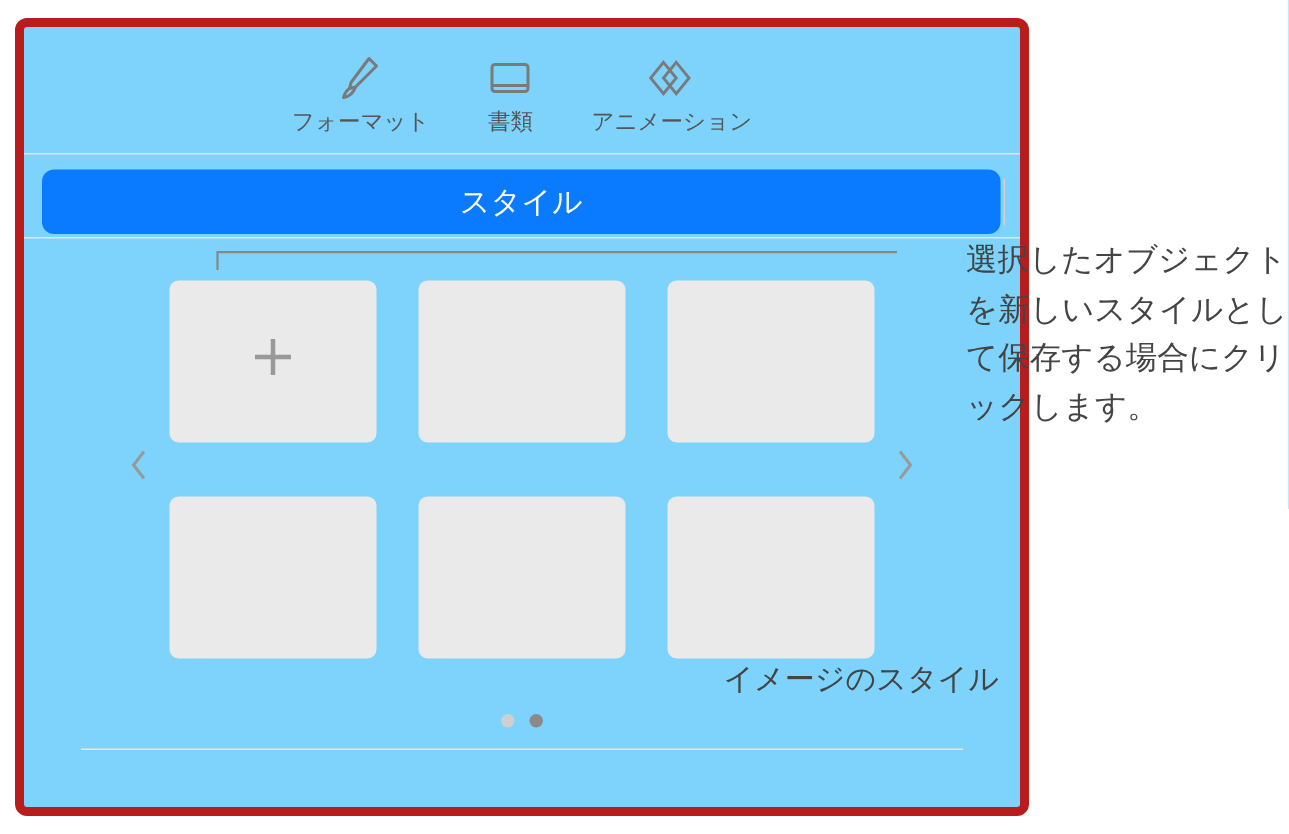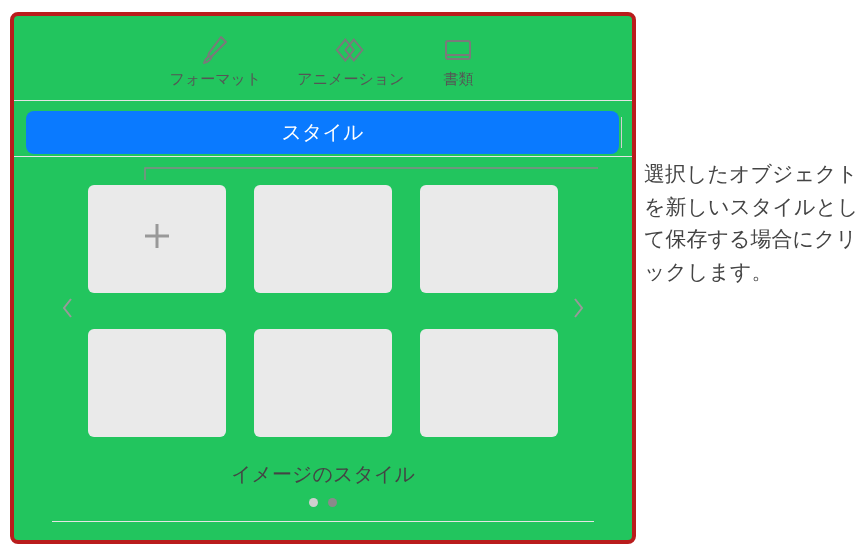--- a/index.html
+++ b/index.html
@@ -8,25 +8,25 @@
       box-sizing: border-box;
     }
     body {
       font-family: -apple-system, 'Hiragino Sans', 'Hiragino Kaku Gothic ProN', sans-serif;
       background: #fff;
       width: 859px;
       height: 556px;
       position: relative;
     }
     .panel {
-      width: 626px;
+      width: 676px;
       height: 532px;
-      border: 4px solid #b91c1c;
+      border: 6px solid #b91c1c;
       border-radius: 8px;
-      background: #22c55e;
+      background: #7dd3fc;
       position: absolute;
       top: 12px;
       left: 10px;
       overflow: hidden;
     }
     .toolbar {
       height: 85px;
       display: flex;
       justify-content: center;
       align-items: center;
@@ -115,24 +115,23 @@
     .style-cell.add {
       position: relative;
     }
     .plus-icon {
       color: #999;
       font-size: 42px;
       font-weight: 300;
       line-height: 1;
     }
     .styles-title {
-      text-align: center;
+      text-align: right;
       font-size: 20px;
       color: #444;
-      margin-top: 24px;
     }
     .page-dots {
       display: flex;
       justify-content: center;
       gap: 10px;
       margin-top: 10px;
     }
     .dot {
       width: 9px;
       height: 9px;
@@ -173,35 +172,35 @@
       <div class="toolbar-icon">
         <svg width="34" height="34" viewBox="0 0 34 34">
           <path d="M23 4 L28 9 L14 23 L10 24 L11 20 Z" fill="none" stroke="#7a7a7a" stroke-width="2" stroke-linejoin="round"></path>
           <path d="M10 24 Q7 26 6 30 Q12 29 14 23" fill="none" stroke="#7a7a7a" stroke-width="2" stroke-linejoin="round"></path>
         </svg>
       </div>
       <span class="toolbar-label">フォーマット</span>
     </div>
     <div class="toolbar-item">
       <div class="toolbar-icon">
+        <svg width="34" height="34" viewBox="0 0 34 34">
+          <rect x="5" y="8" width="24" height="18" rx="2" fill="none" stroke="#7a7a7a" stroke-width="2"></rect>
+          <line x1="5" y1="22" x2="29" y2="22" stroke="#7a7a7a" stroke-width="2"></line>
+        </svg>
+      </div>
+      <span class="toolbar-label">書類</span>
+    </div>
+    <div class="toolbar-item">
+      <div class="toolbar-icon">
         <svg width="38" height="34" viewBox="0 0 38 34">
           <path d="M13 6 L22 17 L13 28 L4 17 Z" fill="none" stroke="#7a7a7a" stroke-width="2"></path>
           <path d="M22 6 L31 17 L22 28 L13 17 Z" fill="none" stroke="#7a7a7a" stroke-width="2"></path>
         </svg>
       </div>
       <span class="toolbar-label">アニメーション</span>
-    </div>
-    <div class="toolbar-item">
-      <div class="toolbar-icon">
-        <svg width="34" height="34" viewBox="0 0 34 34">
-          <rect x="5" y="8" width="24" height="18" rx="2" fill="none" stroke="#7a7a7a" stroke-width="2"></rect>
-          <line x1="5" y1="22" x2="29" y2="22" stroke="#7a7a7a" stroke-width="2"></line>
-        </svg>
-      </div>
-      <span class="toolbar-label">書類</span>
     </div>
   </div>
 
   <div class="segmented">
     <div class="segmented-item active">
       <span>スタイル</span>
     </div>
     <div class="segmented-divider"></div>
   </div>
 

